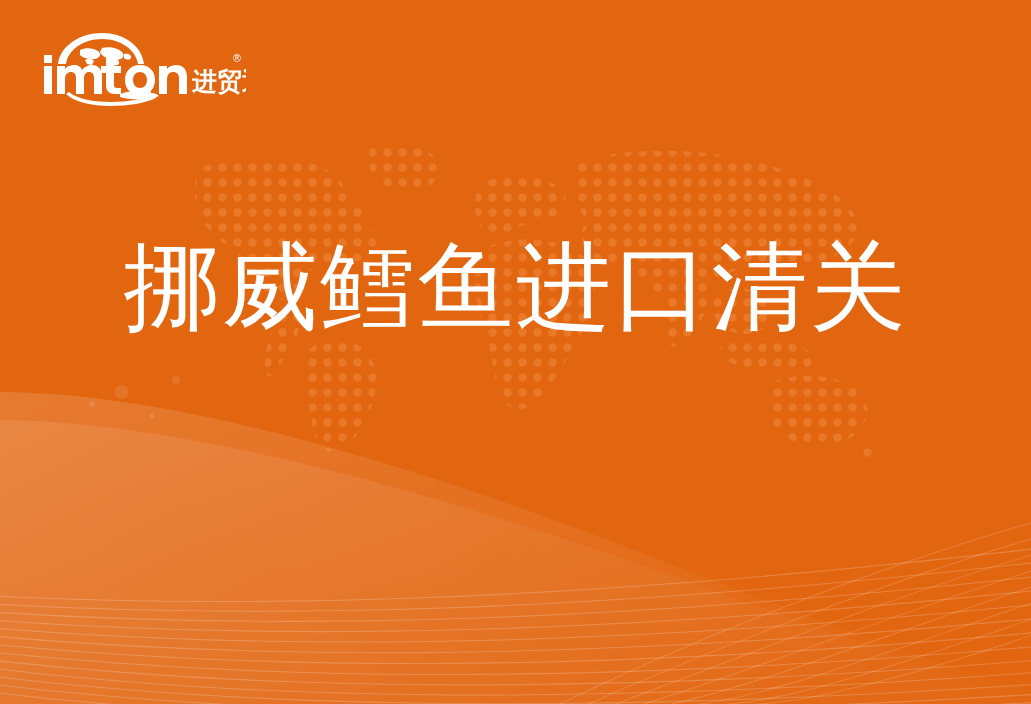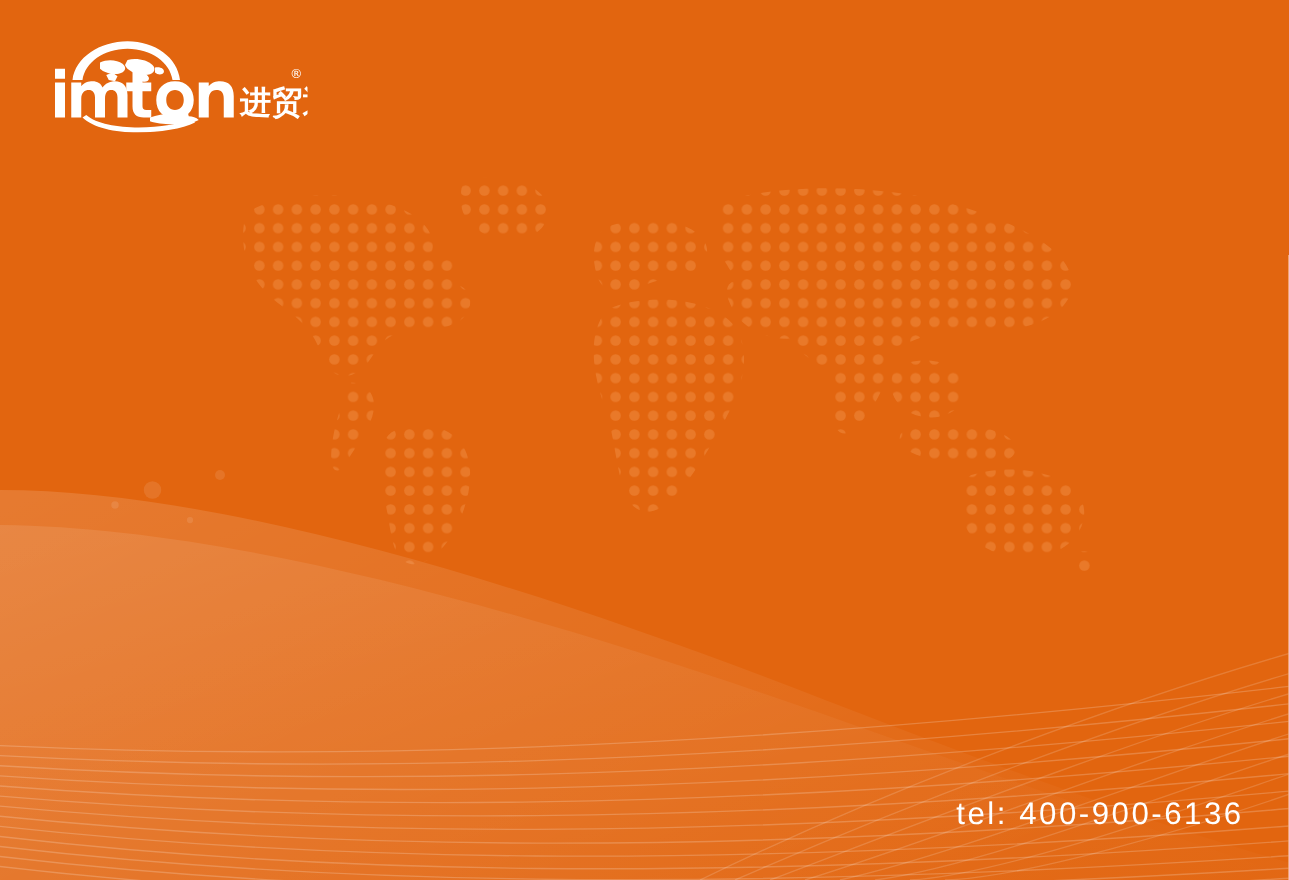--- a/index.html
+++ b/index.html
@@ -240,17 +240,17 @@
 
     <g fill="#ffffff">
       <path d="M30,66 C38,74 56,78 74,78 C92,78 110,75 120,70 L118,67
                C108,71 92,74 75,74 C58,74 41,71 33,64 Z"></path>
       <path d="M84,66 c8,-3 18,-4 26,-2 l4,-3 l1,4 c3,0 6,1 8,3
                c-4,2 -9,3 -14,3 c-9,1 -19,0 -25,-2 Z"></path>
     </g>
   </svg>
 
   <div id="headline">
+    <span class="hl-line">挪威鳕鱼进口清关</span>
   </div>
 
-  <div id="tel">tel: 400-900-6136</div>
 
 </div>
 
 </body></html>

